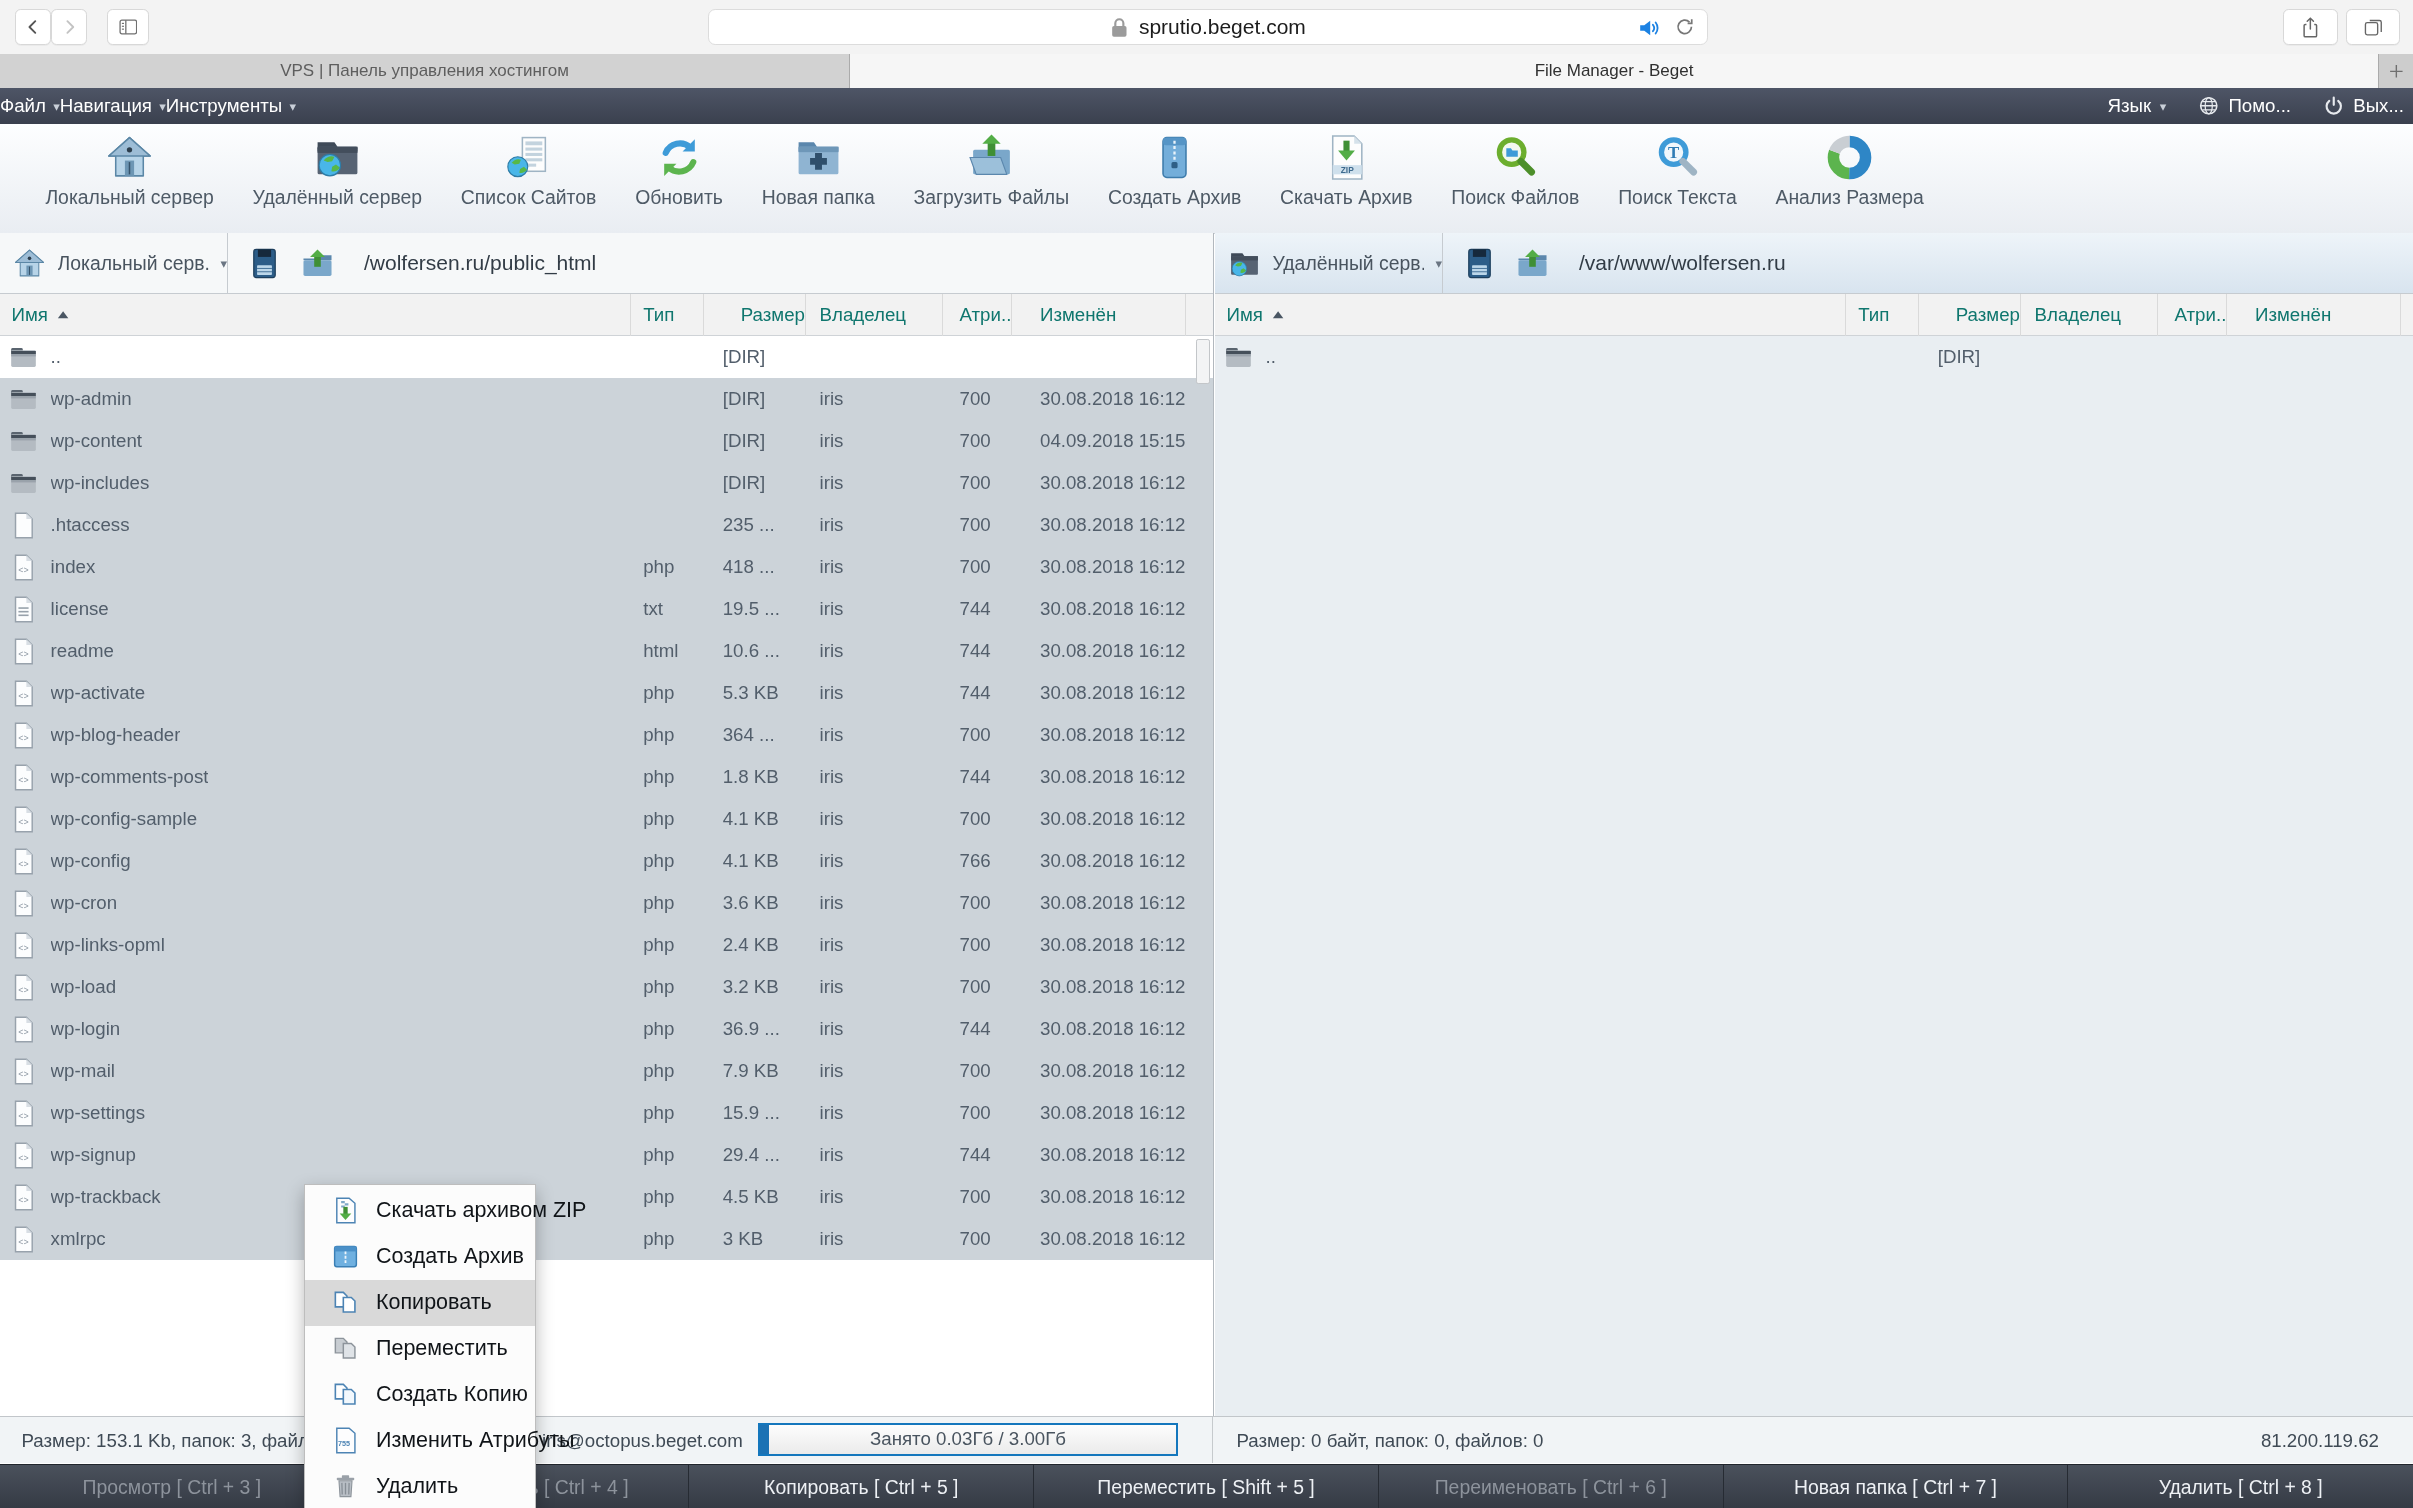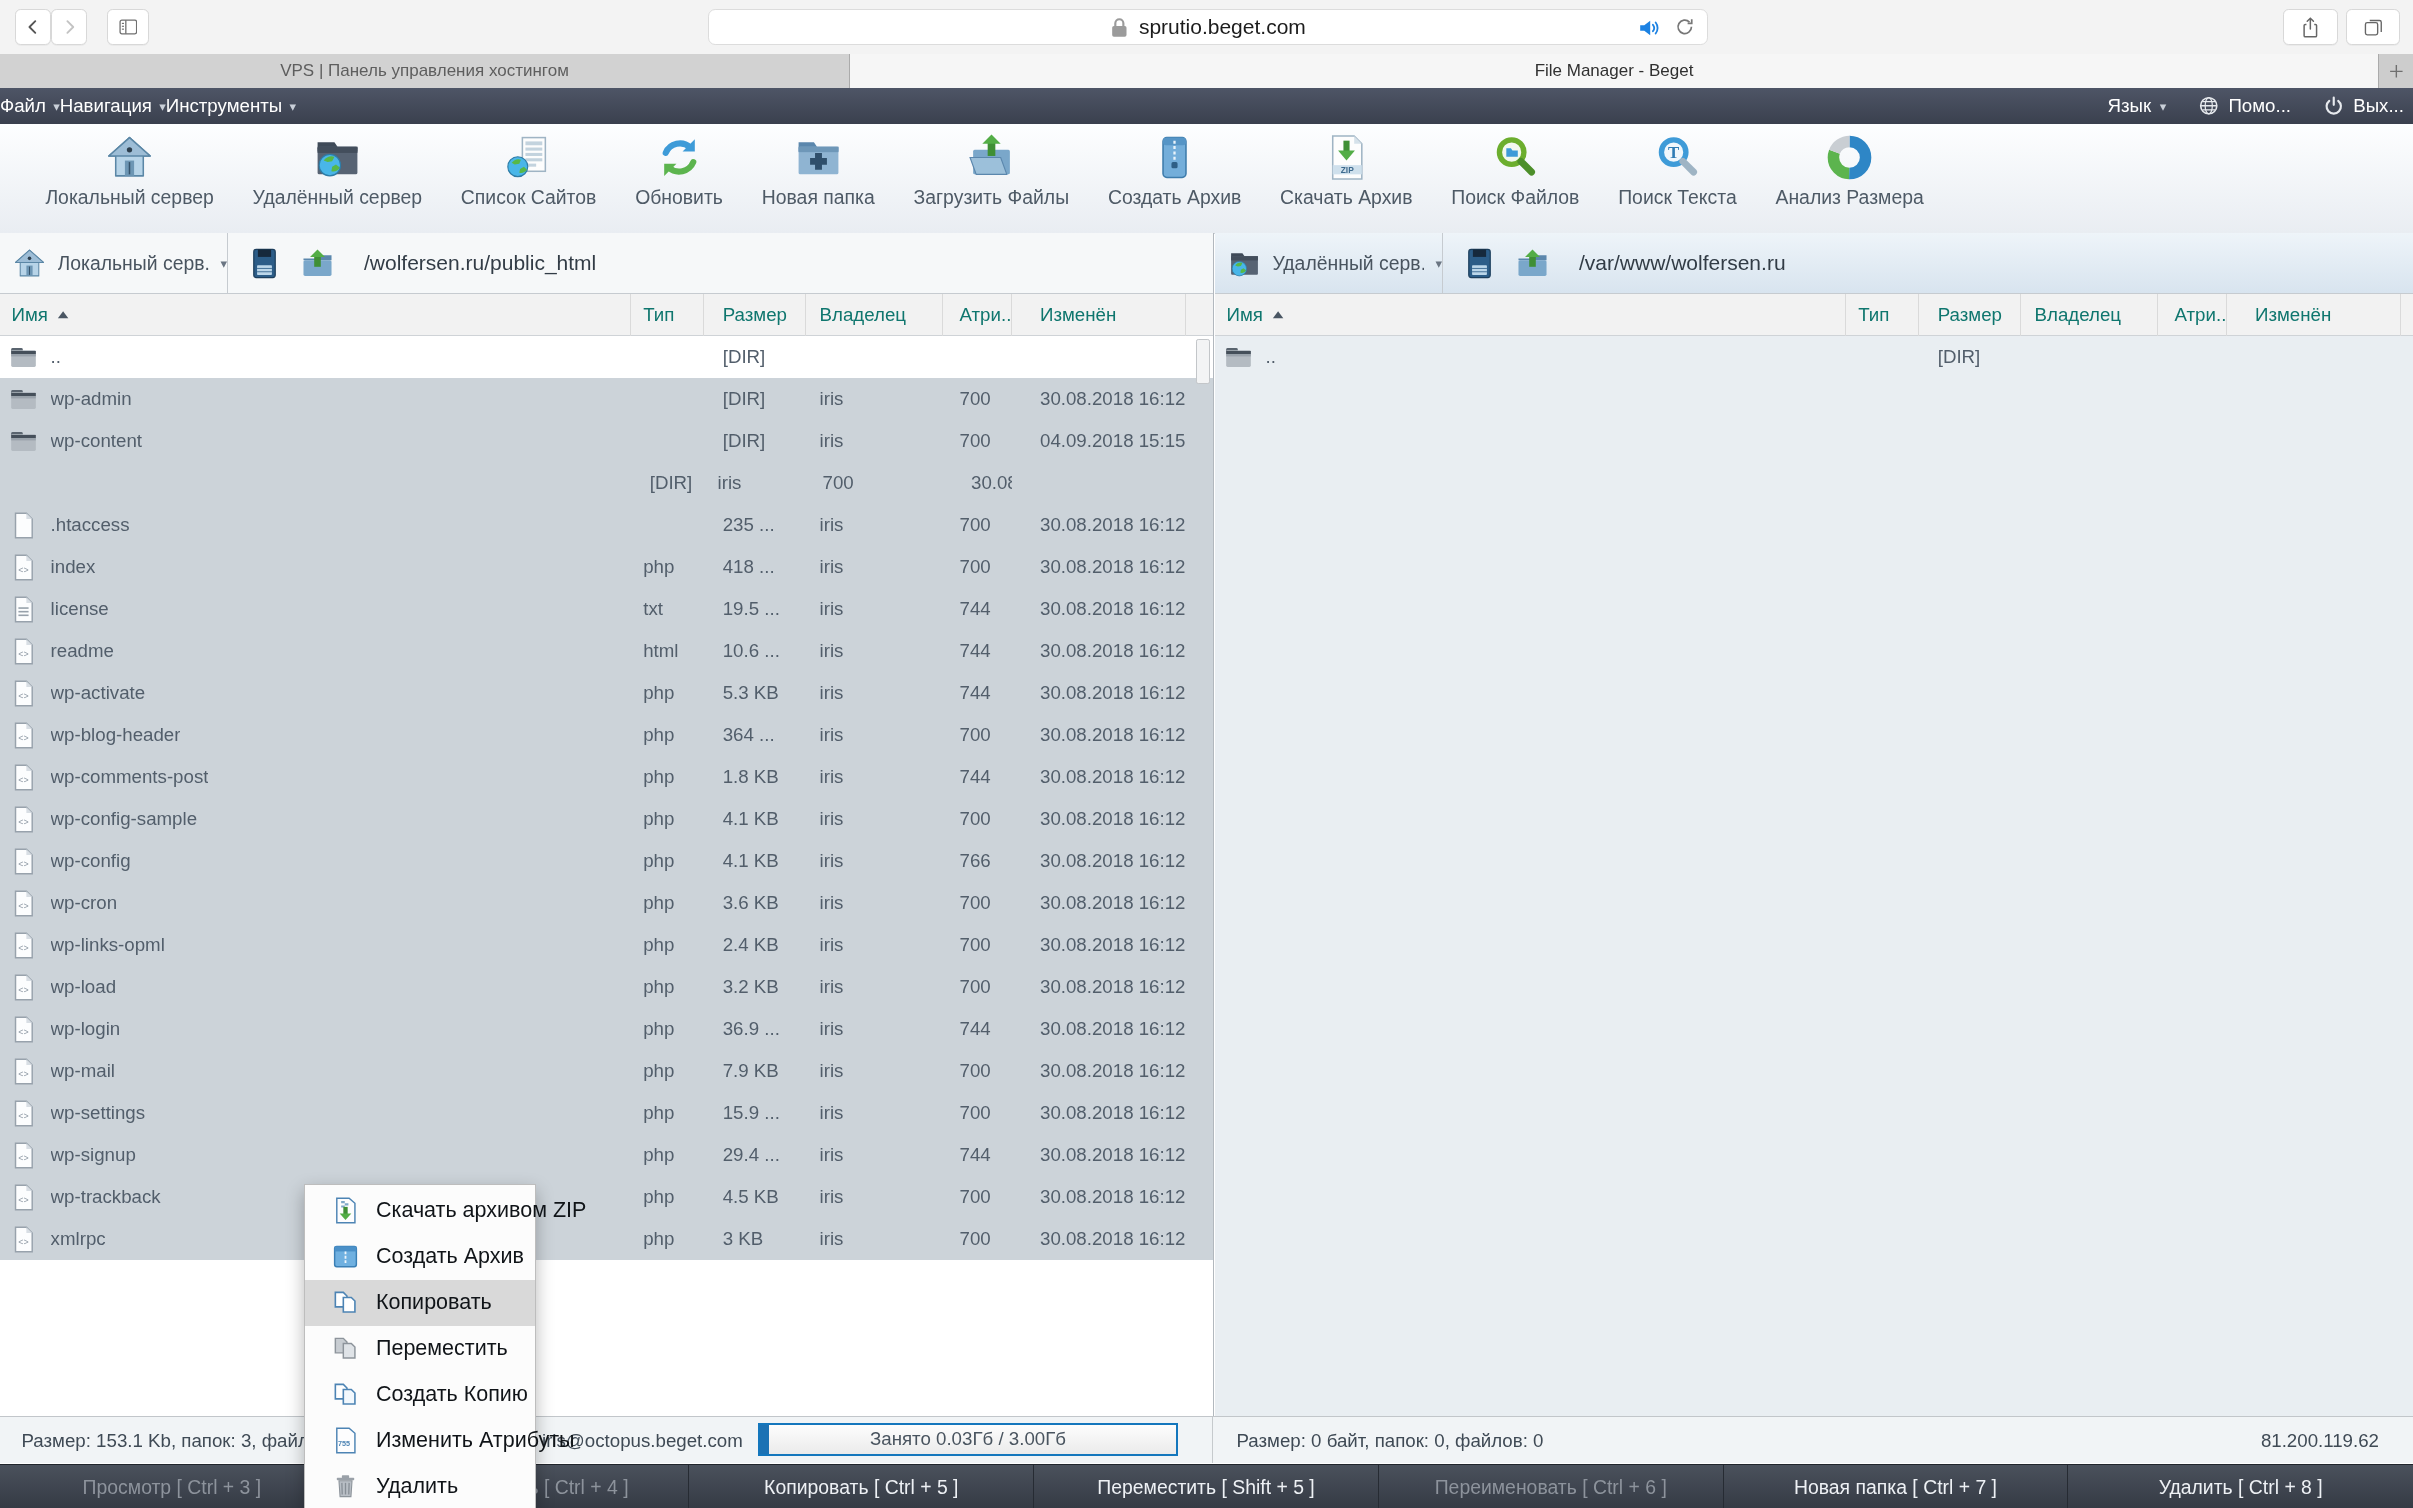--- a/index.html
+++ b/index.html
@@ -67,21 +67,21 @@
   .path-btn{width:33px;height:33px;margin-left:20px;}
   .path-text{font-size:21px;color:#323c46;margin-left:30px;}
 
   .grid{display:grid;grid-template-columns:631px 73px 102px 137px 69px 174px 1fr;align-items:center;}
   .grid-header{height:42px;background:#f2f2f2;border-bottom:0.7px solid #cfd3d7;box-sizing:border-box;
                color:#0f766e;font-size:18.7px;}
   .gh-cell{height:42px;display:flex;align-items:center;gap:8.6px;border-right:0.7px solid #dadada;
            box-sizing:border-box;overflow:hidden;white-space:nowrap;}
   .gh-cell.last{border-right:none;}
   .sort-ico{width:12.2px;height:9.3px;}
-  .p0{padding-left:11.5px;}.p1{padding-left:12.2px;}.p2{padding-left:18.7px;}
+  .p0{padding-left:11.5px;}.p1{padding-left:12.2px;}.p2{padding-left:18.7px;justify-content:flex-end;}
   .p3{padding-left:13.6px;}.p4{padding-left:16.5px;}.p5{padding-left:28px;}
 
   .rows{position:relative;}
   .row{height:42px;font-size:18.7px;color:#525e6b;}
   .row.selected{background:#ccd3d9;}
   .cell{overflow:hidden;white-space:nowrap;}
   .name-cell{display:flex;align-items:center;gap:13px;padding-left:8.6px;overflow:hidden;}
   .name-cell .ico{width:29px;height:29px;}
 
   #left-scroll-thumb{position:absolute;left:1196px;top:339px;width:13.6px;height:45px;background:#f3f4f5;
@@ -493,20 +493,31 @@
             <span class="cell">wp-content</span>
           </div>
       <div class="cell p1"></div>
       <div class="cell p2">[DIR]</div>
       <div class="cell p3">iris</div>
       <div class="cell p4">700</div>
       <div class="cell p5">04.09.2018 15:15...</div>
       <div class="cell"></div>
     </div>
         <div class="grid row selected">
+      <div class="name-cell">
+            <span class="ico">
+              <svg viewBox="0 0 40 40">
+                <rect x="3" y="7" width="16" height="8" rx="2" fill="#5a646f"></rect>
+                <rect x="3" y="10" width="34" height="23" rx="2" fill="#b4bbc2"></rect>
+                <rect x="3" y="11" width="34" height="4.5" fill="#454f5a"></rect>
+                <rect x="3" y="15.5" width="34" height="3" fill="#9aa2ab"></rect>
+              </svg>
+            </span>
+            <span class="cell">wp-includes</span>
+          </div>
       <div class="cell p1"></div>
       <div class="cell p2">[DIR]</div>
       <div class="cell p3">iris</div>
       <div class="cell p4">700</div>
       <div class="cell p5">30.08.2018 16:12...</div>
       <div class="cell"></div>
     </div>
         <div class="grid row selected">
       <div class="name-cell">
             <span class="ico">

